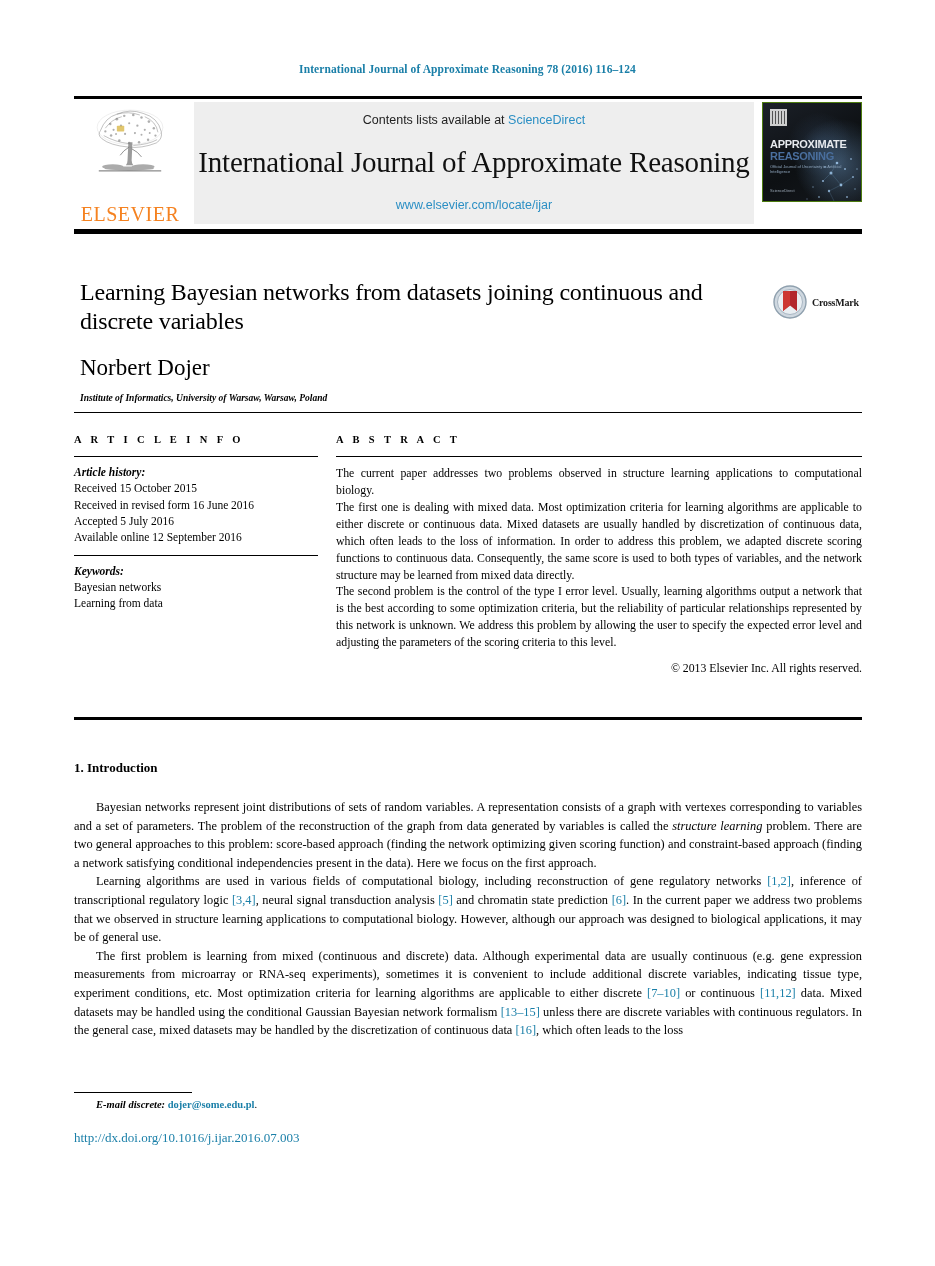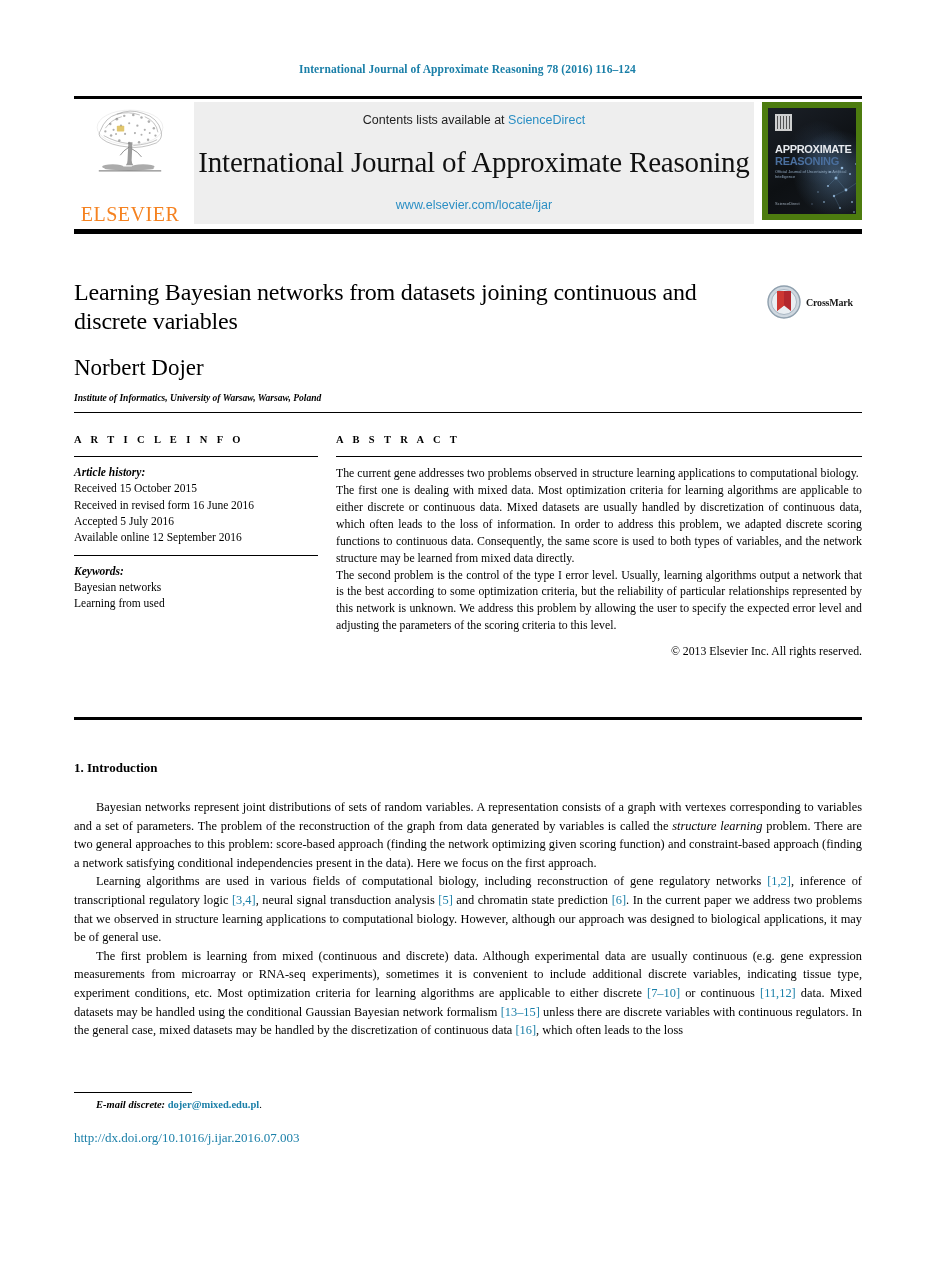--- a/index.html
+++ b/index.html
@@ -108,25 +108,25 @@
     letter-spacing: -0.2px;
   }
   .journal-url {
     font-family: "Liberation Sans", sans-serif;
     font-size: 12.5px;
     color: #2b8fc4;
   }
   .cover-thumb {
     flex: 0 0 100px;
     width: 100px;
-    height: 118px;
+    height: 100px;
     position: relative;
     background: #111418;
     overflow: hidden;
-    border: 6px solid #4d7c0f;
+    border: 1px solid #4d7c0f;
     box-sizing: border-box;
   }
   .cover-grad {
     position: absolute;
     inset: 0;
     background:
       radial-gradient(circle at 78% 62%, rgba(120,170,220,0.40) 0%, rgba(20,28,40,0) 46%),
       radial-gradient(circle at 58% 42%, rgba(90,130,180,0.22) 0%, rgba(20,28,40,0) 40%),
       linear-gradient(150deg, #1b2028 0%, #0d1013 55%, #14181d 100%);
   }
@@ -191,21 +191,21 @@
     left: 0;
     width: 788px;
     height: 5px;
     background: #000;
   }
 
   
   .title-block {
     position: absolute;
     top: 278px;
-    left: 74px;
+    left: 80px;
     width: 788px;
   }
   .paper-title {
     font-family: "Liberation Serif", serif;
     font-size: 24px;
     line-height: 1.20;
     color: #000;
     width: 660px;
     letter-spacing: -0.2px;
   }
@@ -533,29 +533,29 @@
         <div class="info-label">Article history:</div>
         <div>Received 15 October 2015</div>
         <div>Received in revised form 16 June 2016</div>
         <div>Accepted 5 July 2016</div>
         <div>Available online 12 September 2016</div>
       </div>
       <div class="info-rule"></div>
       <div class="info-group">
         <div class="info-label">Keywords:</div>
         <div>Bayesian networks</div>
-        <div>Learning from used</div>
+        <div>Learning from data</div>
       </div>
     </div>
 
     <div class="col-abstract">
       <div class="sec-head">A B S T R A C T</div>
       <div class="sec-rule"></div>
       <div class="abstract-body">
-        <p>The current gene addresses two problems observed in structure learning applications to computational biology.</p>
+        <p>The current paper addresses two problems observed in structure learning applications to computational biology.</p>
         <p>The first one is dealing with mixed data. Most optimization criteria for learning algorithms are applicable to either discrete or continuous data. Mixed datasets are usually handled by discretization of continuous data, which often leads to the loss of information. In order to address this problem, we adapted discrete scoring functions to continuous data. Consequently, the same score is used to both types of variables, and the network structure may be learned from mixed data directly.</p>
         <p>The second problem is the control of the type I error level. Usually, learning algorithms output a network that is the best according to some optimization criteria, but the reliability of particular relationships represented by this network is unknown. We address this problem by allowing the user to specify the expected error level and adjusting the parameters of the scoring criteria to this level.</p>
       </div>
       <div class="copyright-line">© 2013 Elsevier Inc. All rights reserved.</div>
     </div>
 
   </div>
 
   <div class="rule-thick-3"></div>
 
@@ -563,18 +563,18 @@
     <div class="section-title">1. Introduction</div>
     <p class="body-p"><span>Bayesian networks represent joint distributions of sets of random variables. A representation consists of a graph with vertexes corresponding to variables and a set of parameters. The problem of the reconstruction of the graph from data generated by variables is called the </span><span class="ital">structure learning</span><span> problem. There are two general approaches to this problem: score-based approach (finding the network optimizing given scoring function) and constraint-based approach (finding a network satisfying conditional independencies present in the data). Here we focus on the first approach.</span></p>
     <p class="body-p"><span>Learning algorithms are used in various fields of computational biology, including reconstruction of gene regulatory networks </span><span class="cite">[1,2]</span><span>, inference of transcriptional regulatory logic </span><span class="cite">[3,4]</span><span>, neural signal transduction analysis </span><span class="cite">[5]</span><span> and chromatin state prediction </span><span class="cite">[6]</span><span>. In the current paper we address two problems that we observed in structure learning applications to computational biology. However, although our approach was designed to biological applications, it may be of general use.</span></p>
     <p class="body-p"><span>The first problem is learning from mixed (continuous and discrete) data. Although experimental data are usually continuous (e.g. gene expression measurements from microarray or RNA-seq experiments), sometimes it is convenient to include additional discrete variables, indicating tissue type, experiment conditions, etc. Most optimization criteria for learning algorithms are applicable to either discrete </span><span class="cite">[7–10]</span><span> or continuous </span><span class="cite">[11,12]</span><span> data. Mixed datasets may be handled using the conditional Gaussian Bayesian network formalism </span><span class="cite">[13–15]</span><span> unless there are discrete variables with continuous regulators. In the general case, mixed datasets may be handled by the discretization of continuous data </span><span class="cite">[16]</span><span>, which often leads to the loss</span></p>
   </div>
 
   <div class="footer">
     <div class="footer-rule"></div>
     <div class="email-line">
       <span class="email-label">E-mail discrete:</span>
-      <span class="email-link">dojer@mixed.edu.pl</span><span>.</span>
+      <span class="email-link">dojer@some.edu.pl</span><span>.</span>
     </div>
     <div class="doi-line">http://dx.doi.org/10.1016/j.ijar.2016.07.003</div>
   </div>
 
 </div>
 
 </body></html>

